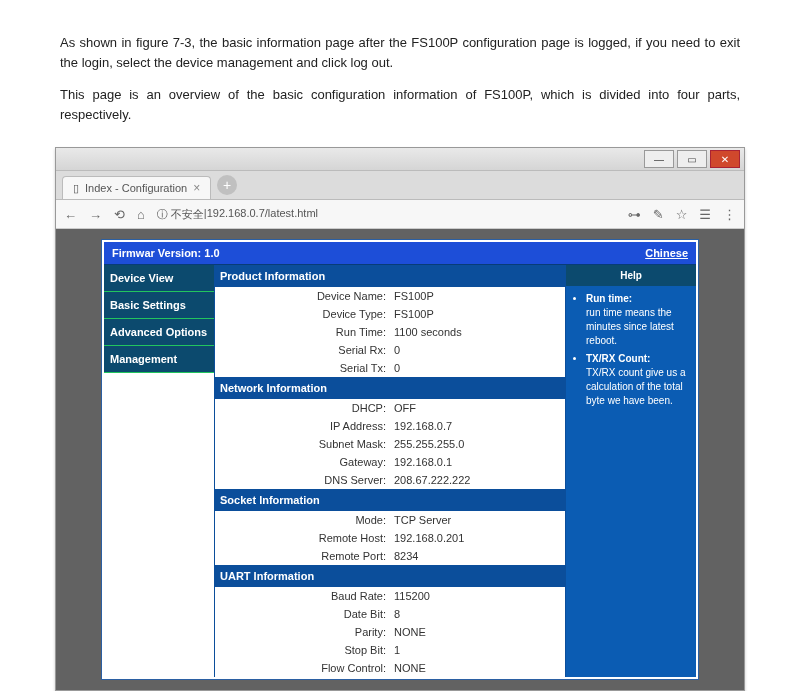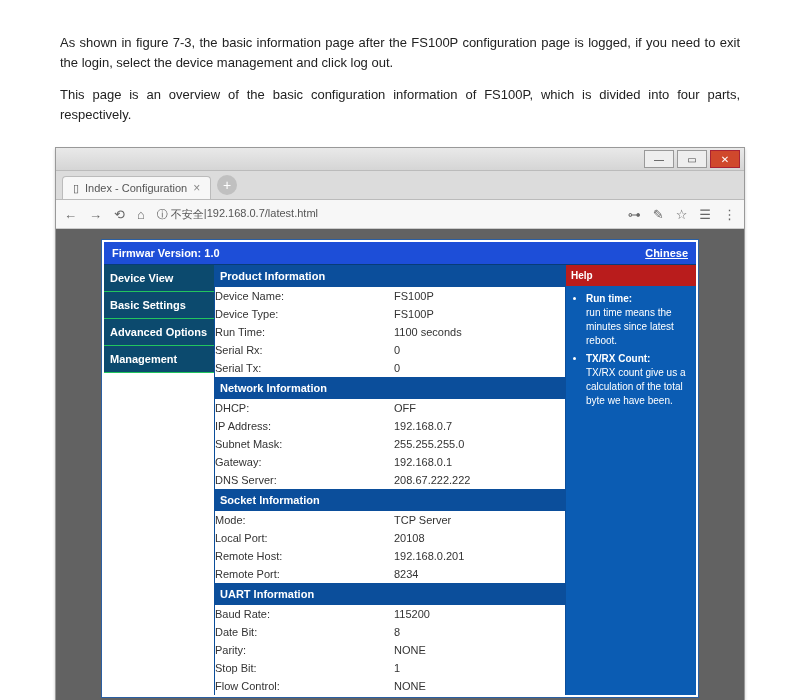--- a/index.html
+++ b/index.html
@@ -16,28 +16,28 @@
 .addr .ico{font-size:13px;color:#666}
 .urlbox{flex:1;display:flex;align-items:flex-start;color:#555;font-size:11px}
 .viewport{background:#626262;padding:10px 45px 10px 45px}
 .page{background:#fff;border:1px solid #2b5fa2;padding:2px}
 .fw{background:#1d4ed8;color:#fff;font-weight:bold;font-size:11px;padding:5px 8px;display:flex;justify-content:space-between;border-bottom:1px solid #083c78}
 .fw a{color:#fff;text-decoration:underline}
 .cols{display:flex}
 .sidebar{width:110px}
 .sidebar .item{background:#0c4a6e;color:#fff;font-weight:bold;font-size:11px;padding:7px 6px;border-bottom:1px solid #22c55e}
 .help{width:130px;background:#0b5cb3;color:#fff;font-size:10px}
-.help .hd{background:#b91c1c;color:#fff;font-weight:bold;text-align:left;padding:5px}
+.help .hd{background:#0c4a6e;color:#fff;font-weight:bold;text-align:center;padding:5px}
 .help .body{padding:6px 8px;line-height:1.4}
 .help ul{margin:0;padding-left:12px}
 .help li{margin-bottom:4px}
 .main{flex:1;border-left:1px solid #0b4e9b;border-right:1px solid #0b4e9b}
 .sect{background:#0b4e9b;color:#fff;font-weight:bold;padding:5px;font-size:11px}
 .row{display:flex;padding:3px 0;font-size:11px}
-.row .k{width:50%;padding-right:4px;color:#333}
+.row .k{width:50%;text-align:right;padding-right:4px;color:#333}
 .row .v{width:50%;text-align:left;padding-left:4px;color:#333}
 </style>
 </head>
 <body>
 
 <div class="doc-text">
   <p>As shown in figure 7-3, the basic information page after the FS100P configuration page is logged, if you need to exit the login, select the device management and click log out.</p>
   <p>This page is an overview of the basic configuration information of FS100P, which is divided into four parts, respectively.</p>
 </div>
 
@@ -128,24 +128,20 @@
             <div class="row">
               <div class="k">DNS Server:</div>
               <div class="v">208.67.222.222</div>
             </div>
             <div class="sect">Socket Information</div>
             <div class="row">
               <div class="k">Mode:</div>
               <div class="v">TCP Server</div>
             </div>
             <div class="row">
-              <div class="k">Local Port:</div>
-              <div class="v">20108</div>
-            </div>
-            <div class="row">
               <div class="k">Remote Host:</div>
               <div class="v">192.168.0.201</div>
             </div>
             <div class="row">
               <div class="k">Remote Port:</div>
               <div class="v">8234</div>
             </div>
             <div class="sect">UART Information</div>
             <div class="row">
               <div class="k">Baud Rate:</div>

